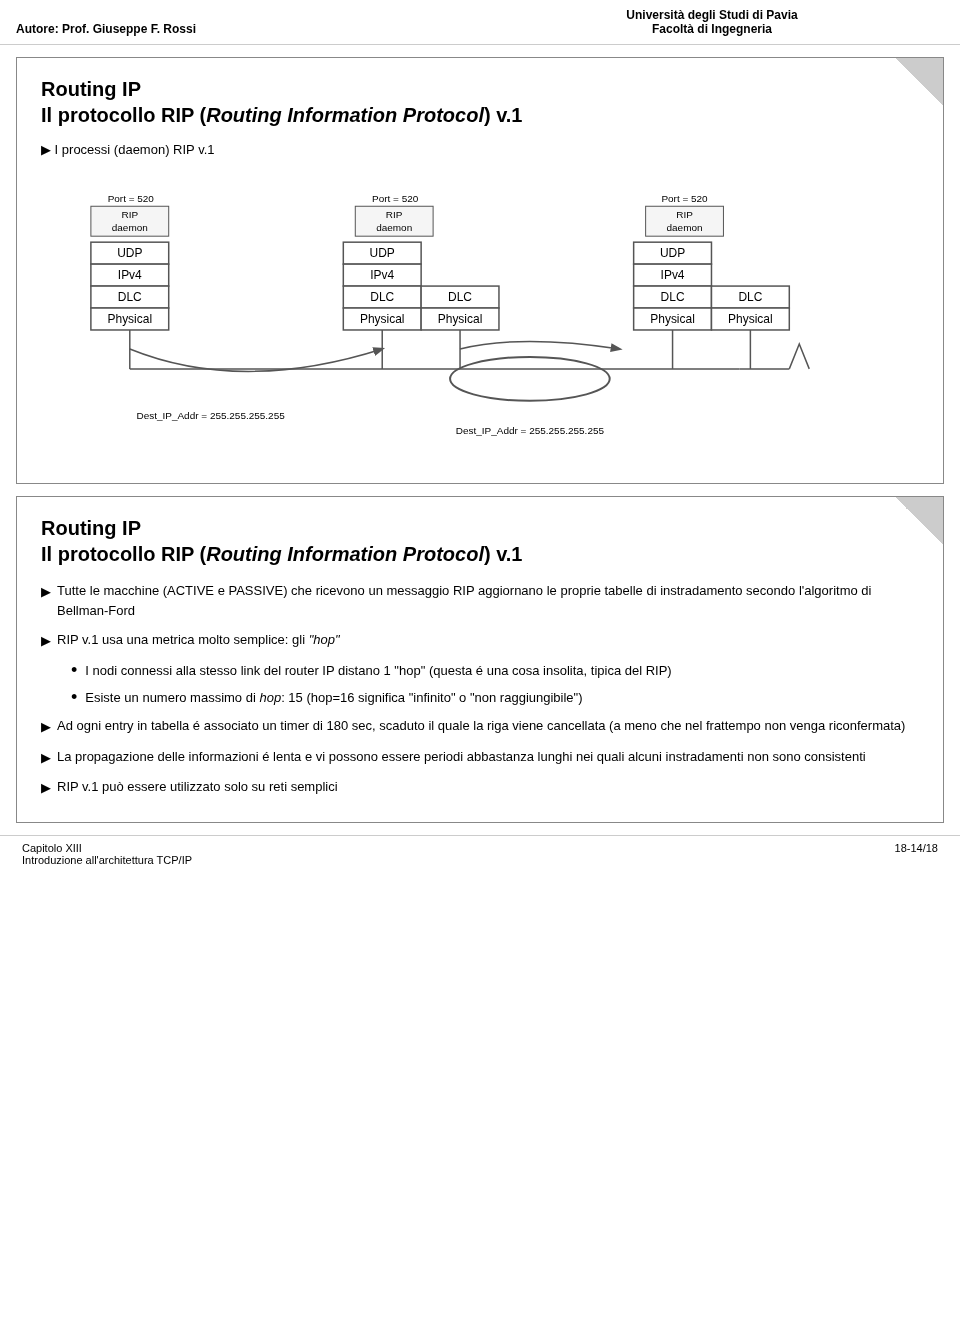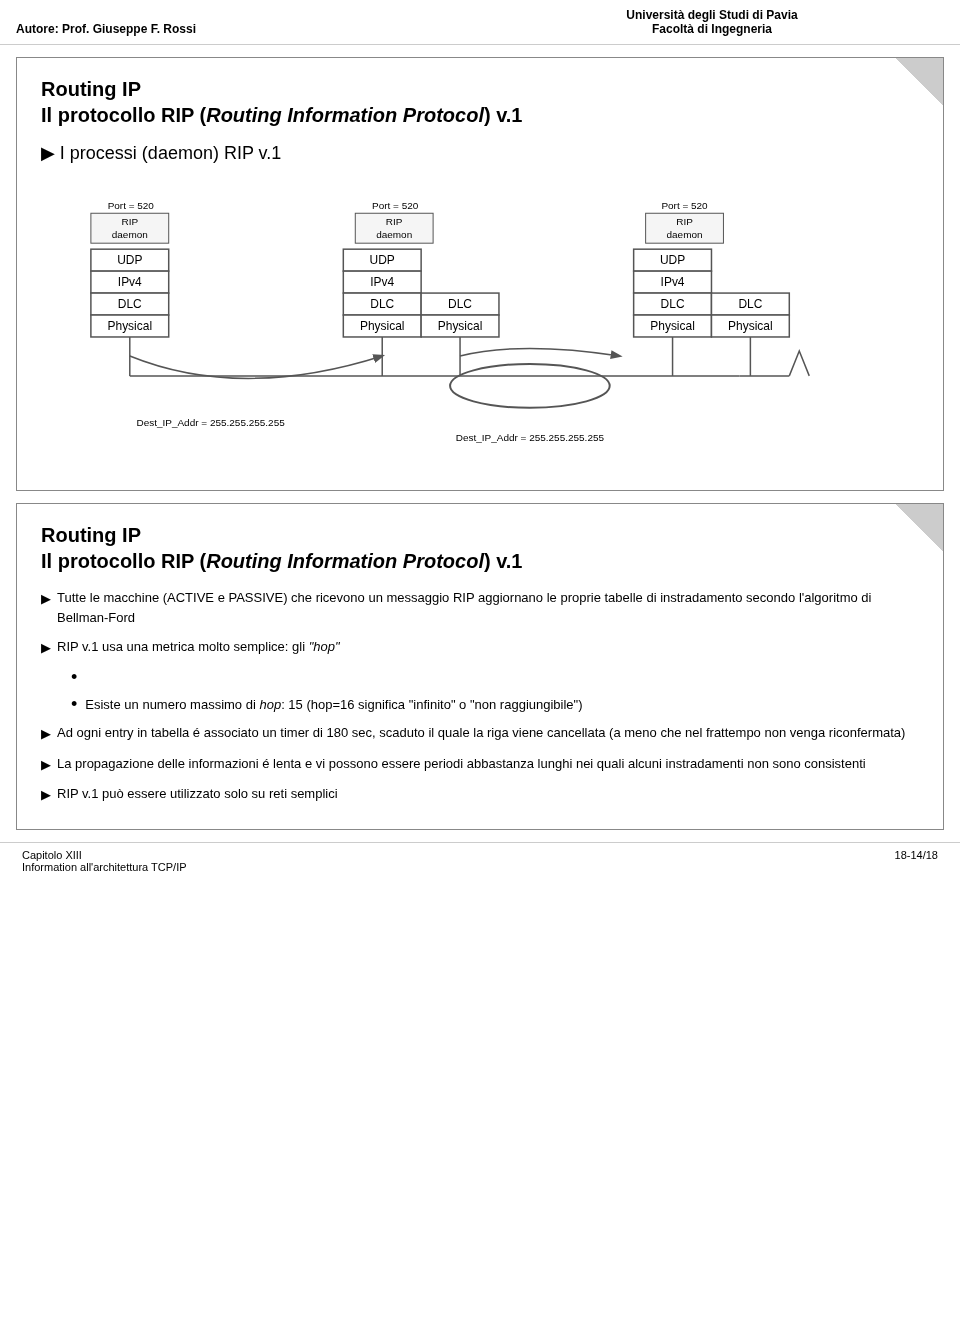--- a/index.html
+++ b/index.html
@@ -129,21 +129,21 @@
   </div>
 </div>
 
 <div class="slide">
   <div class="slide-title">
     <span>Routing IP</span><br>
     <span>
       <span>Il protocollo RIP (</span><em>Routing Information Protocol</em><span>) v.1</span>
     </span>
   </div>
-  <div style="margin-bottom:12px; font-size:18px;">
+  <div style="margin-bottom:12px; font-size:13px;">
     <span>▶ I processi (daemon) RIP v.1</span>
   </div>
 
   <div class="diagram-area">
     <svg class="diagram-svg" viewBox="0 0 880 290">
 
       <text x="90" y="28" font-size="10" text-anchor="middle">Port = 520</text>
 
       <rect x="50" y="32" width="78" height="30" fill="#f5f5f5" stroke="#555" stroke-width="1"></rect>
       <text x="89" y="44" font-size="10" text-anchor="middle">RIP</text>
@@ -246,20 +246,21 @@
       <span>Tutte le macchine (ACTIVE e PASSIVE) che ricevono un messaggio RIP aggiornano le proprie tabelle di instradamento secondo l'algoritmo di Bellman-Ford</span>
     </div>
 
     <div class="arrow-item">
       <span class="arrow-icon">▶</span>
       <span>RIP v.1 usa una metrica molto semplice: gli <em>"hop"</em></span>
     </div>
 
     <div class="bullet-item">
       <span class="bullet-dot">•</span>
+      <span>I nodi connessi alla stesso link del router IP distano 1 "hop" (questa é una cosa insolita, tipica del RIP)</span>
     </div>
 
     <div class="bullet-item">
       <span class="bullet-dot">•</span>
       <span>Esiste un numero massimo di <em>hop</em>: 15 (hop=16 significa "infinito" o "non raggiungibile")</span>
     </div>
 
     <div class="arrow-item">
       <span class="arrow-icon">▶</span>
       <span>Ad ogni entry in tabella é associato un timer di 180 sec, scaduto il quale la riga viene cancellata (a meno che nel frattempo non venga riconfermata)</span>
@@ -274,18 +275,18 @@
       <span class="arrow-icon">▶</span>
       <span>RIP v.1 può essere utilizzato solo su reti semplici</span>
     </div>
 
   </div>
 </div>
 
 <div class="page-footer">
   <div>
     <div>Capitolo XIII</div>
-    <div>Information all'architettura TCP/IP</div>
+    <div>Introduzione all'architettura TCP/IP</div>
   </div>
   <div>
     <span>18-14/18</span>
   </div>
 </div>
 
 </body></html>

